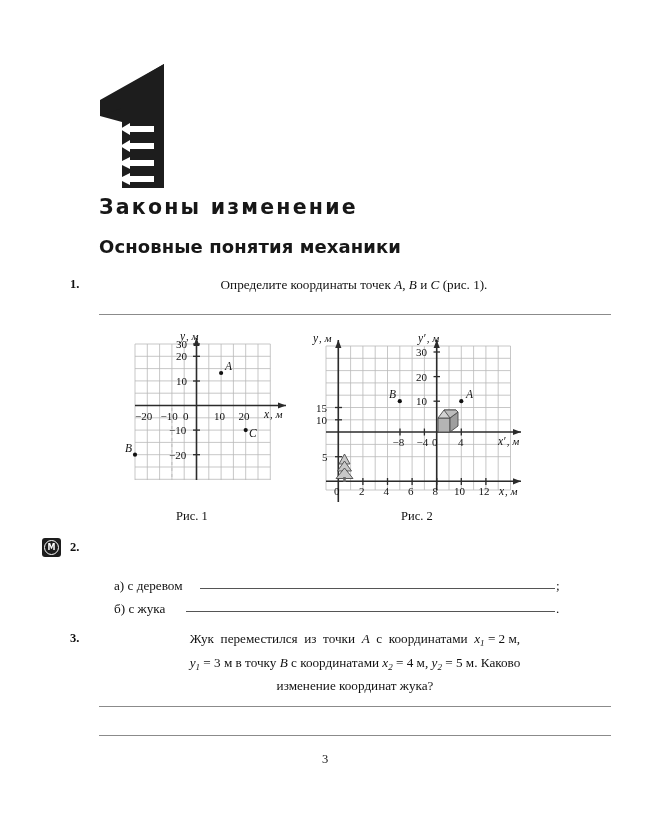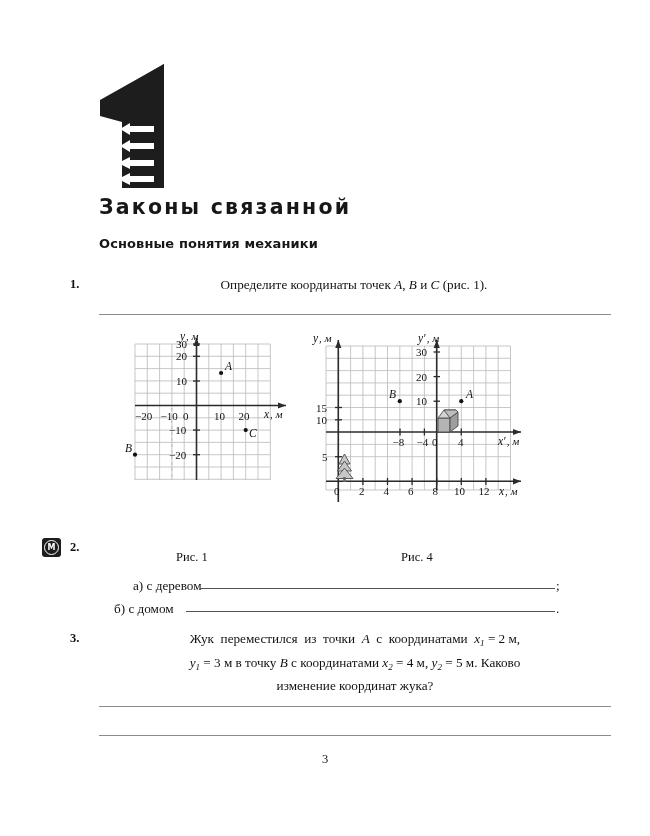--- a/index.html
+++ b/index.html
@@ -17,21 +17,21 @@
   
   .chapter-title{
     position:absolute;left:99px;top:195px;
     font-family:"DejaVu Sans", sans-serif;
     font-weight:bold;font-size:20.5px;letter-spacing:2.2px;
     color:#171717;white-space:nowrap;
   }
   .section-title{
     position:absolute;left:99px;top:236px;
     font-family:"DejaVu Sans", sans-serif;
-    font-weight:bold;font-size:13px;letter-spacing:0.1px;
+    font-weight:bold;font-size:18px;letter-spacing:0.1px;
     color:#171717;white-space:nowrap;
   }
 
   
   .ex-num{
     position:absolute;
     font-family:"Liberation Serif", serif;
     font-weight:bold;font-size:12.5px;color:#111;
   }
   .ex-body{
@@ -59,21 +59,20 @@
     font-family:"DejaVu Sans", sans-serif;font-size:8px;
     font-weight:bold;color:#ffffff;line-height:1;
   }
 
   
   .figure{position:absolute;}
   .fig-caption{
     position:absolute;
     font-family:"Liberation Serif", serif;font-size:12.5px;color:#111;
     white-space:nowrap;
-    margin-top:41px;
   }
 
   
   .page-num{
     position:absolute;left:0;right:0;top:752px;text-align:center;
     font-family:"Liberation Serif", serif;font-size:12.5px;color:#111;
   }
 
   svg{display:block;overflow:visible;}
   .gridline{stroke:#b9b9b9;stroke-width:0.8;}
@@ -95,21 +94,21 @@
       <path d="M0 36 L64 0 L64 124 L22 124 L22 44 L0 52 Z" fill="#1d1d1d"></path>
       <g fill="#ffffff">
         <path d="M30 62 h24 v6 h-24 z M30 59 l-10 6 l10 6 z"></path>
         <path d="M30 79 h24 v6 h-24 z M30 76 l-10 6 l10 6 z"></path>
         <path d="M30 96 h24 v6 h-24 z M30 93 l-12 6 l12 6 z"></path>
         <path d="M30 112 h24 v6 h-24 z M30 109 l-12 6 l12 6 z"></path>
       </g>
     </svg>
   </div>
 
-  <div class="chapter-title">Законы связанной</div>
+  <div class="chapter-title">Законы изменение</div>
   <div class="section-title">Основные понятия механики</div>
 
   <div class="ex-num" style="left:70px;top:277px;">1.</div>
   <div class="ex-body" style="left:99px;top:275px;width:510px;">Определите координаты точек <i class="v">A</i>, <i class="v">B</i> и <i class="v">C</i> (рис. 1).</div>
 
   <div class="hrule" style="left:99px;top:314px;width:512px;"></div>
 
   <div class="figure" style="left:118px;top:330px;">
     <svg width="175" height="172" viewBox="0 0 175 172">
 
@@ -289,32 +288,32 @@
 
       <g>
         <circle class="pt" cx="91.8" cy="71.2" r="2.1"></circle>
         <text class="lbl-i" x="81" y="68">B</text>
 
         <circle class="pt" cx="153.3" cy="71.2" r="2.1"></circle>
         <text class="lbl-i" x="158" y="68">A</text>
       </g>
     </svg>
   </div>
-  <div class="fig-caption" style="left:401px;top:509px;">Рис. 4</div>
+  <div class="fig-caption" style="left:401px;top:509px;">Рис. 2</div>
 
   <div class="m-badge">
     <span class="ring">M</span>
   </div>
   <div class="ex-num" style="left:70px;top:540px;">2.</div>
 
-  <div class="ex-body" style="left:114px;top:576px;margin-left:19px;">а) с деревом</div>
+  <div class="ex-body" style="left:114px;top:576px;">а) с деревом</div>
   <div class="answer-line" style="left:200px;top:588px;width:355px;"></div>
   <div class="ex-body" style="left:556px;top:576px;">;</div>
 
-  <div class="ex-body" style="left:114px;top:599px;">б) с домом</div>
+  <div class="ex-body" style="left:114px;top:599px;">б) с жука</div>
   <div class="answer-line" style="left:186px;top:611px;width:369px;"></div>
   <div class="ex-body" style="left:556px;top:599px;">.</div>
 
   <div class="ex-num" style="left:70px;top:631px;">3.</div>
   <div class="ex-body" style="left:99px;top:629px;width:512px;">Жук&nbsp; переместился&nbsp; из&nbsp; точки&nbsp; <i class="v">A</i>&nbsp; с&nbsp; координатами&nbsp; <i class="v">x</i><span class="sub">1</span> = 2 м,<br><i class="v">y</i><span class="sub">1</span> = 3 м в точку <i class="v">B</i> с координатами <i class="v">x</i><span class="sub">2</span> = 4 м, <i class="v">y</i><span class="sub">2</span> = 5 м. Каково<br>изменение координат жука?</div>
 
   <div class="hrule" style="left:99px;top:706px;width:512px;"></div>
   <div class="hrule" style="left:99px;top:735px;width:512px;"></div>
 
   <div class="page-num">3</div>

